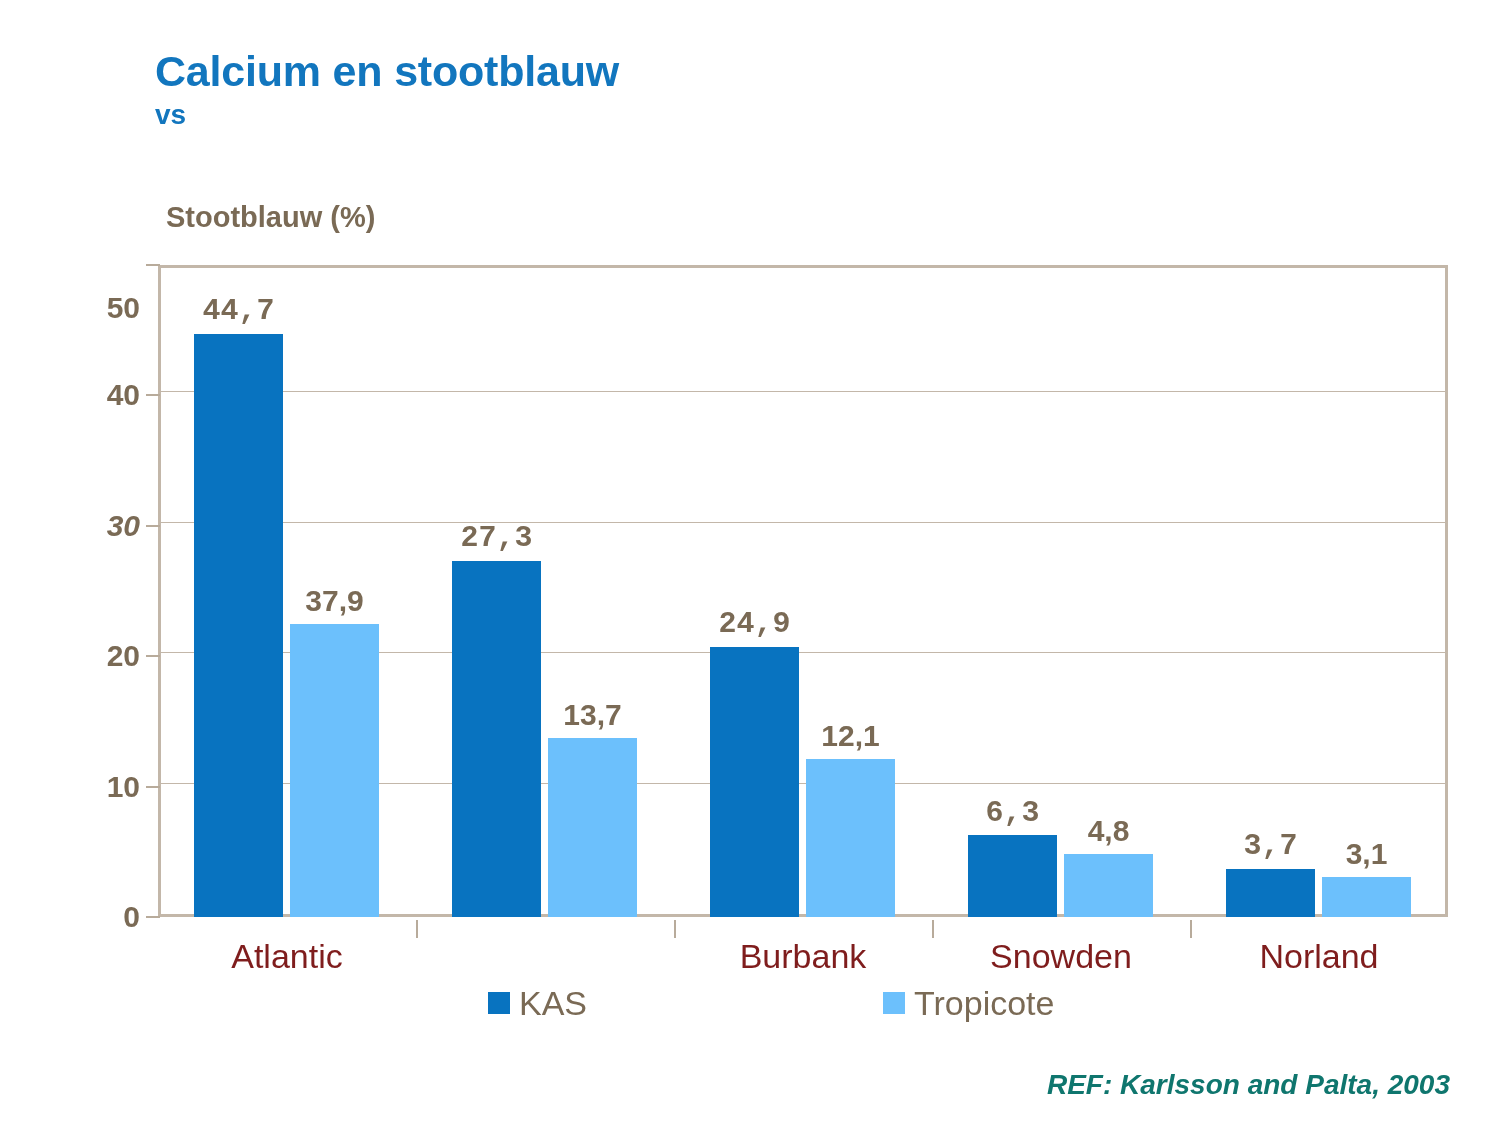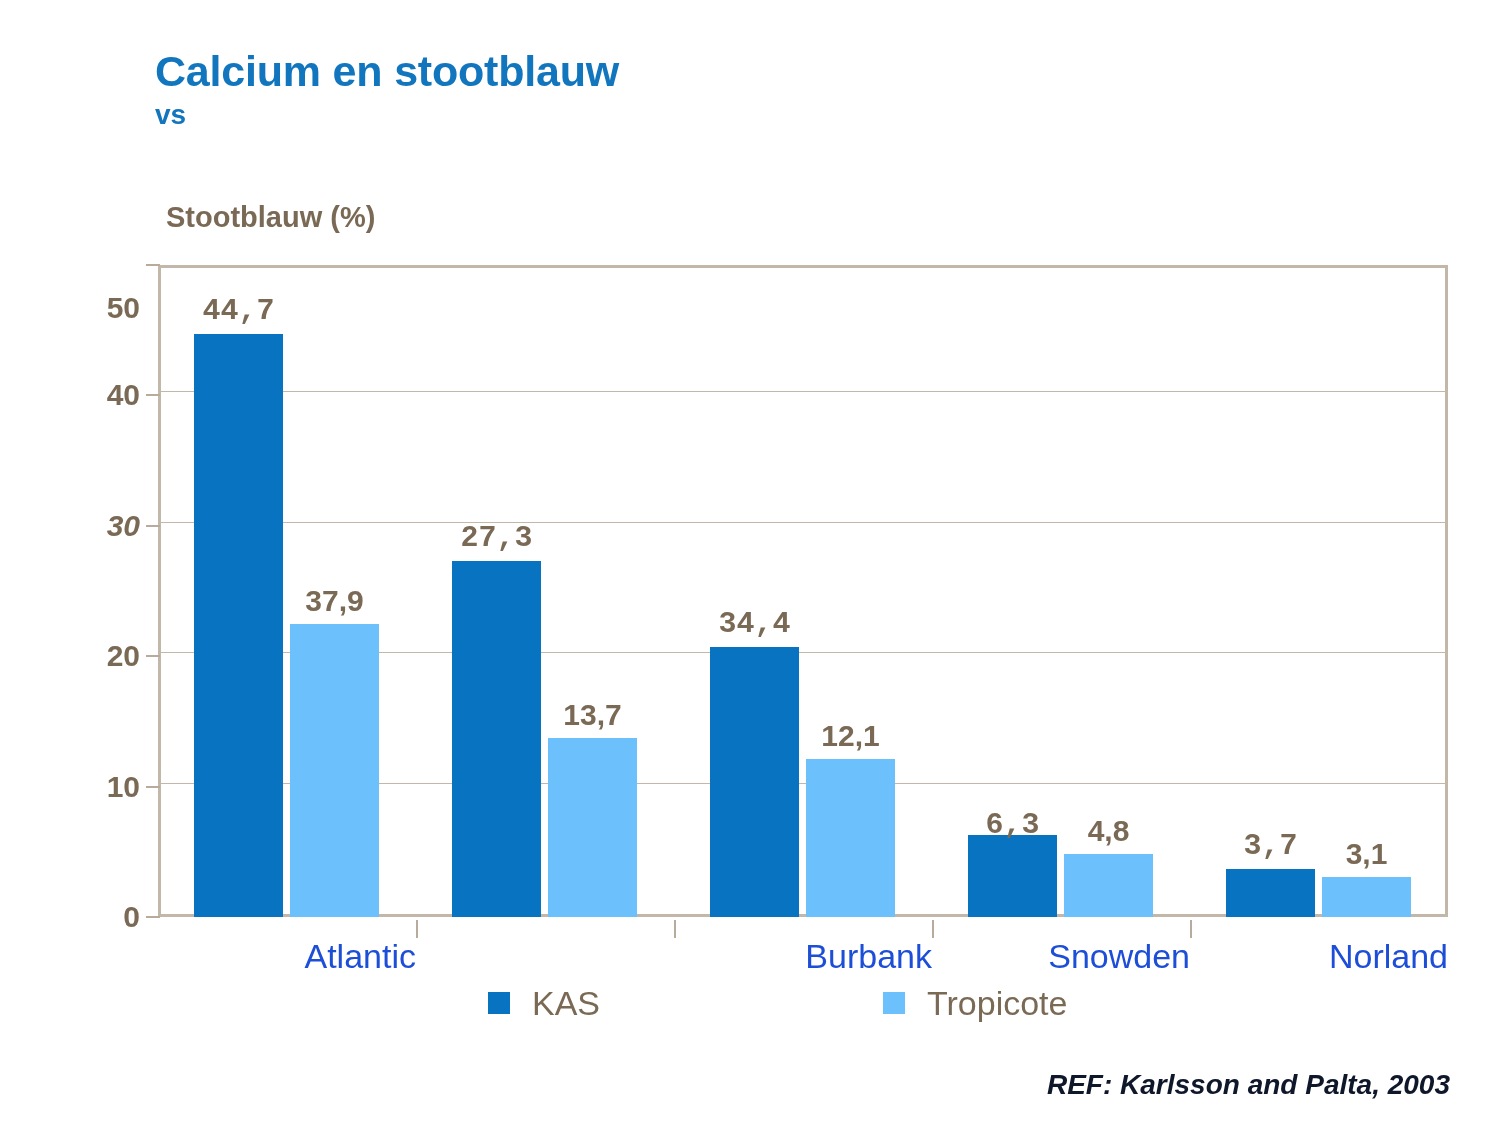--- a/index.html
+++ b/index.html
@@ -118,56 +118,56 @@
     position: absolute;
     top: 0;
     width: 2px;
     height: 18px;
     background: #B8AB9B;
   }
   .cat-label {
     position: absolute;
     top: 17px;
     font-size: 34px;
-    color: #1d4ed8;
-    text-align: right;
+    color: #7f1d1d;
+    text-align: center;
     white-space: nowrap;
   }
 
   
   #legend {
     position: absolute;
     left: 158px;
     top: 986px;
     width: 1290px;
     height: 48px;
   }
   .legend-item {
     position: absolute;
     display: flex;
     align-items: center;
-    gap: 22px;
+    gap: 9px;
     white-space: nowrap;
   }
   .legend-swatch { width: 22px; height: 22px; display: inline-block; }
   .legend-text {
     font-size: 34px;
     color: #7A6A55;
     line-height: 1;
   }
 
   
   #reference {
     position: absolute;
     right: 50px;
     top: 1069px;
     font-size: 28px;
     font-weight: bold;
     font-style: italic;
-    color: #0f172a;
+    color: #0f766e;
     white-space: nowrap;
   }
 </style>
 </head>
 <body>
 
 <div id="title-block">
   <div id="chart-title">Calcium en stootblauw</div>
   <div id="chart-subtitle">vs</div>
 </div>
@@ -204,27 +204,27 @@
       <div class="bar-label tropicote" style="bottom: 299.4px;">37,9</div>
     </div>
     <div class="group" style="left: 258px; width: 258px;">
       <div class="bar kas" style="height: 355.992px; background: rgb(8, 115, 192);"></div>
       <div class="bar-label kas" style="bottom: 361.992px;">27,3</div>
       <div class="bar tropicote" style="height: 178.648px; background: rgb(108, 192, 252);"></div>
       <div class="bar-label tropicote" style="bottom: 184.648px;">13,7</div>
     </div>
     <div class="group" style="left: 516px; width: 258px;">
       <div class="bar kas" style="height: 269.928px; background: rgb(8, 115, 192);"></div>
-      <div class="bar-label kas" style="bottom: 275.928px;">34,4</div>
+      <div class="bar-label kas" style="bottom: 275.928px;">24,9</div>
       <div class="bar tropicote" style="height: 157.784px; background: rgb(108, 192, 252);"></div>
       <div class="bar-label tropicote" style="bottom: 163.784px;">12,1</div>
     </div>
     <div class="group" style="left: 774px; width: 258px;">
       <div class="bar kas" style="height: 82.152px; background: rgb(8, 115, 192);"></div>
-      <div class="bar-label kas" style="bottom: 75px; margin-top: 48px;">6,3</div>
+      <div class="bar-label kas" style="bottom: 87px; margin-top: 48px;">6,3</div>
       <div class="bar tropicote" style="height: 62.592px; background: rgb(108, 192, 252);"></div>
       <div class="bar-label tropicote" style="bottom: 68.592px;">4,8</div>
     </div>
     <div class="group" style="left: 1032px; width: 258px;">
       <div class="bar kas" style="height: 48.248px; background: rgb(8, 115, 192);"></div>
       <div class="bar-label kas" style="bottom: 54.248px;">3,7</div>
       <div class="bar tropicote" style="height: 40.424px; background: rgb(108, 192, 252);"></div>
       <div class="bar-label tropicote" style="bottom: 46.424px;">3,1</div>
     </div>
   </div>

